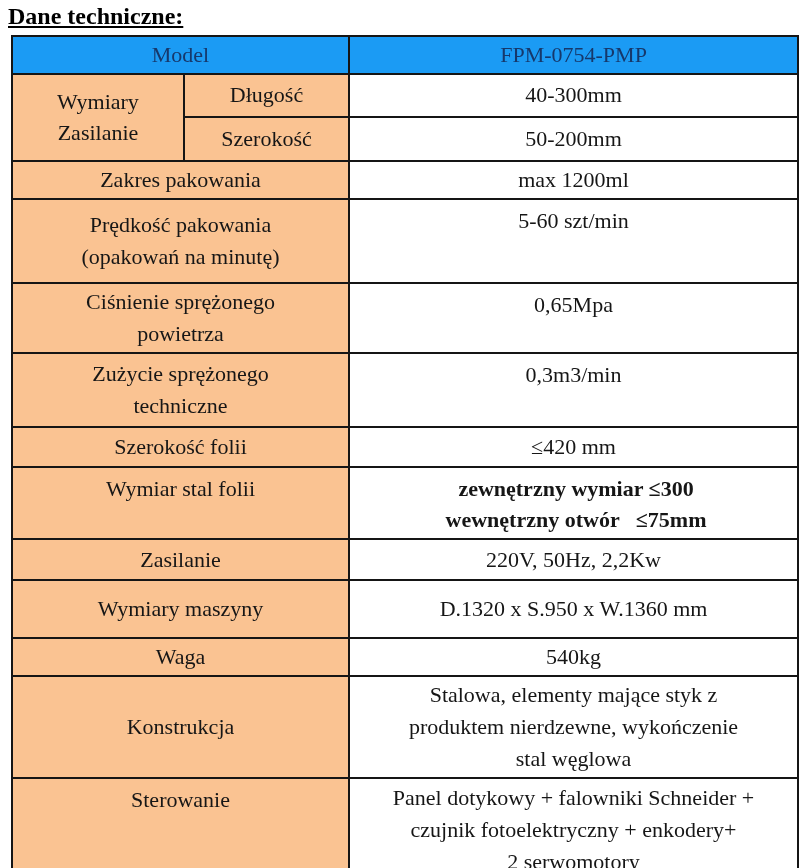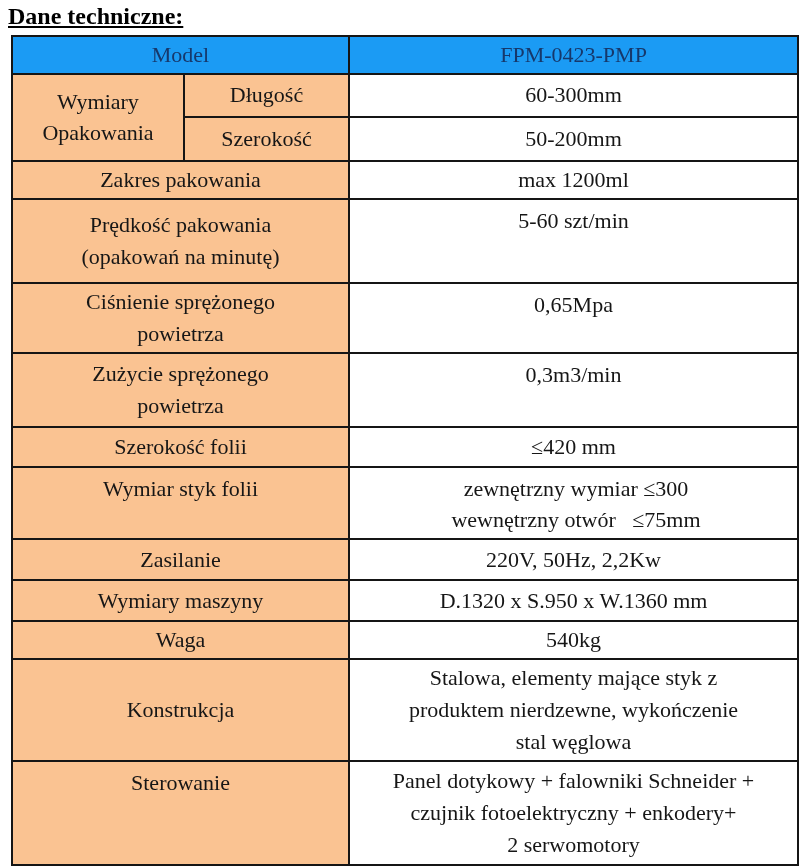--- a/index.html
+++ b/index.html
@@ -36,46 +36,46 @@
     padding:2px 4px;
     overflow:hidden;
   }
   td.hdr{
     background:var(--header-bg);
     color:var(--header-text);
   }
   td.lab{background:var(--label-bg);}
   td.val{background:#ffffff;}
   .vtop{vertical-align:top !important;padding-top:5px !important;}
-  .left{text-align:center;padding-left:9px !important;}
+  .left{text-align:center;padding-left:9px !important;font-weight:bold;}
   .ml{white-space:pre-wrap;}
 </style>
 </head>
 <body>
 
 <h1 class="page-title">Dane techniczne:</h1>
 
 <table class="spec">
   <colgroup>
     <col style="width:172px">
     <col style="width:165px">
     <col style="width:449px">
   </colgroup>
 
   <tbody>
       <tr style="height:37px">
     <td class="hdr" colspan="2">Model</td>
-    <td class="hdr">FPM-0423-PMP</td>
+    <td class="hdr">FPM-0754-PMP</td>
   </tr>
 
   <tr style="height:43px">
     <td class="lab ml" rowspan="2">Wymiary
-Opakowania</td>
+Zasilanie</td>
     <td class="lab">Długość</td>
-    <td class="val">60-300mm</td>
+    <td class="val">40-300mm</td>
   </tr>
   <tr style="height:44px">
     <td class="lab">Szerokość</td>
     <td class="val">50-200mm</td>
   </tr>
 
   <tr style="height:26px">
     <td class="lab" colspan="2">Zakres pakowania</td>
     <td class="val">max 1200ml</td>
   </tr>
@@ -87,41 +87,41 @@
   </tr>
 
   <tr style="height:67px">
     <td class="lab ml" colspan="2">Ciśnienie sprężonego
 powietrza</td>
     <td class="val vtop">0,65Mpa</td>
   </tr>
 
   <tr style="height:74px">
     <td class="lab ml" colspan="2">Zużycie sprężonego
-powietrza</td>
+techniczne</td>
     <td class="val vtop">0,3m3/min</td>
   </tr>
 
   <tr style="height:40px">
     <td class="lab" colspan="2">Szerokość folii</td>
     <td class="val">≤420 mm</td>
   </tr>
 
   <tr style="height:71px">
-    <td class="lab vtop" colspan="2">Wymiar styk folii</td>
+    <td class="lab vtop" colspan="2">Wymiar stal folii</td>
     <td class="val vtop left ml">zewnętrzny wymiar ≤300
 wewnętrzny otwór   ≤75mm</td>
   </tr>
 
   <tr style="height:41px">
     <td class="lab" colspan="2">Zasilanie</td>
     <td class="val">220V, 50Hz, 2,2Kw</td>
   </tr>
 
-  <tr style="height:41px">
+  <tr style="height:58px">
     <td class="lab" colspan="2">Wymiary maszyny</td>
     <td class="val">D.1320 x S.950 x W.1360 mm</td>
   </tr>
 
   <tr style="height:30px">
     <td class="lab" colspan="2">Waga</td>
     <td class="val">540kg</td>
   </tr>
 
   <tr style="height:102px">

